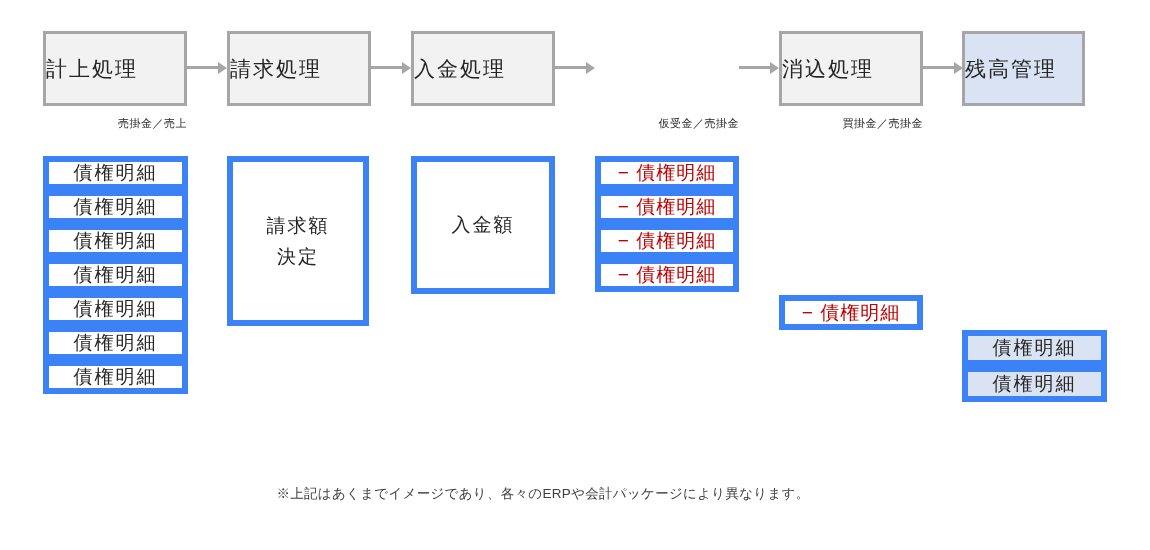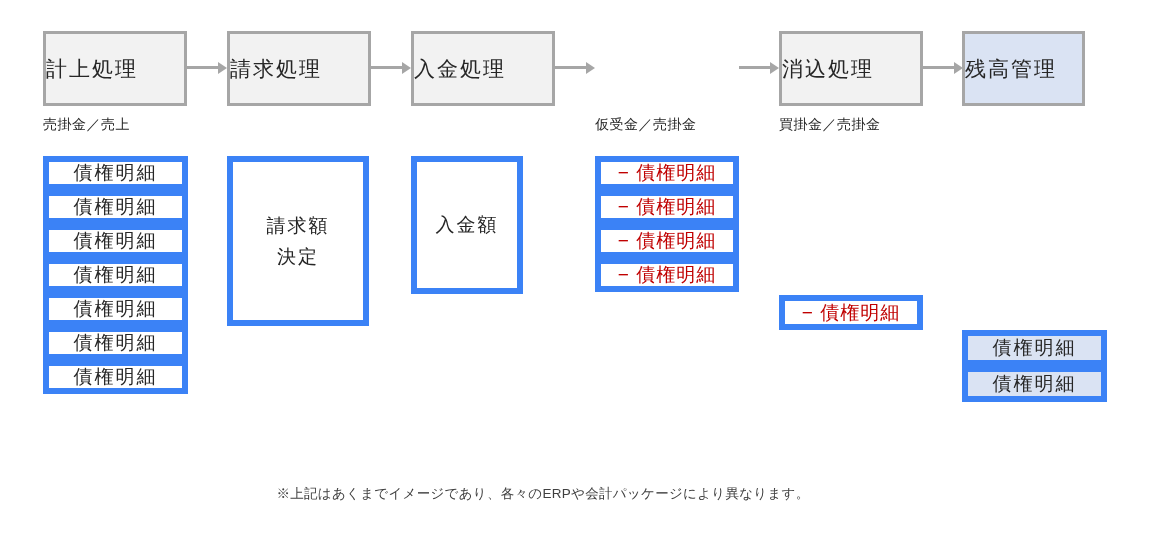--- a/index.html
+++ b/index.html
@@ -48,22 +48,22 @@
     width: 0; height: 0;
     border-left: 9px solid #a6a6a6;
     border-top: 6px solid transparent;
     border-bottom: 6px solid transparent;
   }
   
   .account {
     position: absolute;
     top: 116px;
     width: 144px;
-    text-align: left;
-    font-size: 14px;
+    text-align: right;
+    font-size: 11px;
     letter-spacing: 0.5px;
     color: #262626;
     white-space: nowrap;
   }
   
   .dbox {
     position: absolute;
     background: #ffffff;
     border: 6px solid #3b82f6;
     display: flex;
@@ -126,21 +126,21 @@
   <div class="dbox" style="left:43px; top:258px; width:145px; height:34px">債権明細</div>
   <div class="dbox" style="left:43px; top:292px; width:145px; height:34px">債権明細</div>
   <div class="dbox" style="left:43px; top:326px; width:145px; height:34px">債権明細</div>
   <div class="dbox" style="left:43px; top:360px; width:145px; height:34px">債権明細</div>
 
   <div class="dbox tall" style="left:227px; top:156px; width:142px; height:170px">
     <span>請求額</span>
     <span>決定</span>
   </div>
 
-  <div class="dbox" style="left:411px; top:156px; width:112px; height:138px">入金額</div>
+  <div class="dbox" style="left:411px; top:156px; width:144px; height:138px">入金額</div>
 
   <div class="dbox red" style="left:595px; top:156px; width:144px; height:34px">− 債権明細</div>
   <div class="dbox red" style="left:595px; top:190px; width:144px; height:34px">− 債権明細</div>
   <div class="dbox red" style="left:595px; top:224px; width:144px; height:34px">− 債権明細</div>
   <div class="dbox red" style="left:595px; top:258px; width:144px; height:34px">− 債権明細</div>
 
   <div class="dbox red" style="left:779px; top:295px; width:144px; height:35px">− 債権明細</div>
 
   <div class="dbox blue" style="left:962px; top:330px; width:145px; height:36px">債権明細</div>
   <div class="dbox blue" style="left:962px; top:366px; width:145px; height:36px">債権明細</div>

